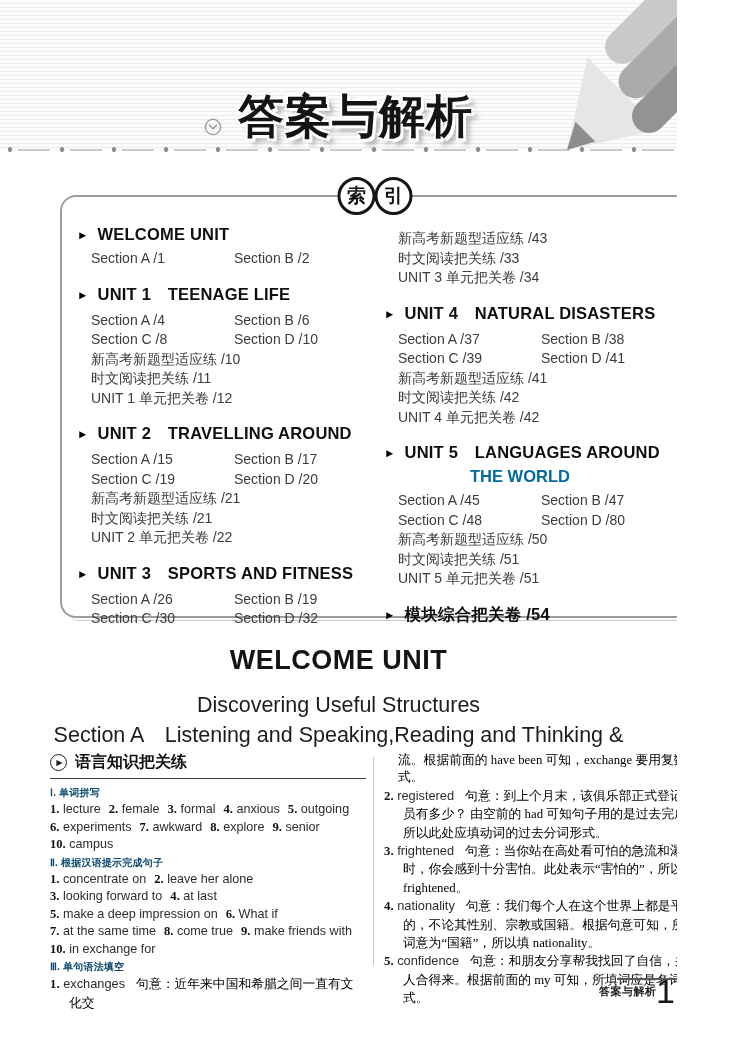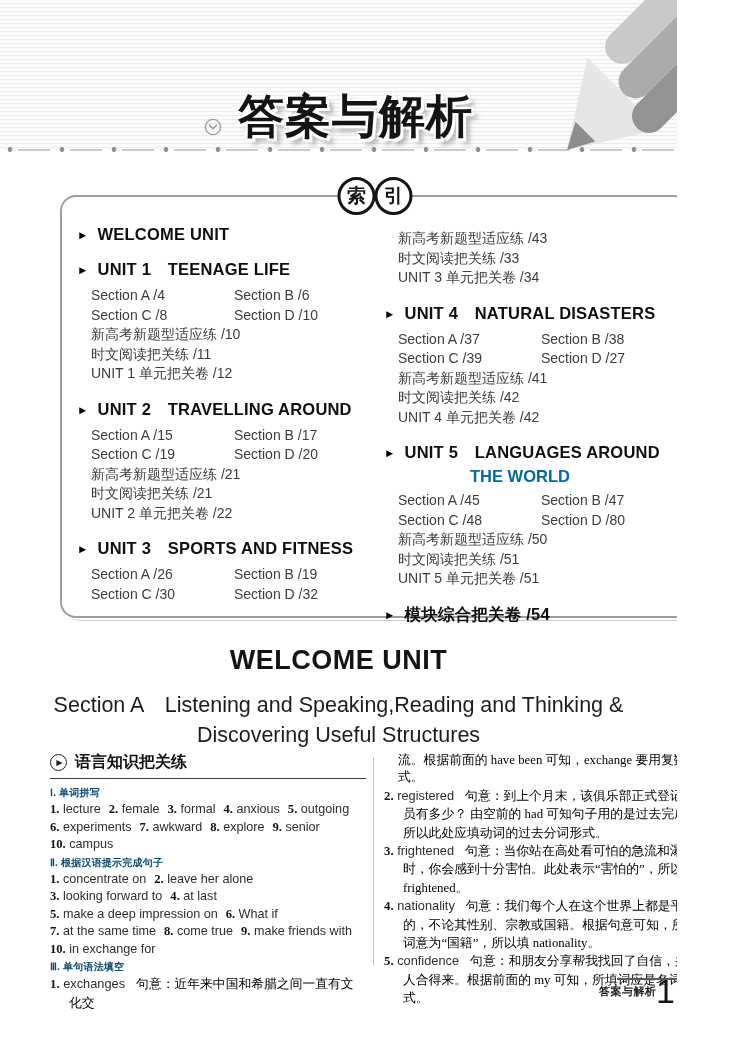--- a/index.html
+++ b/index.html
@@ -102,20 +102,26 @@
       <span class="badge-circle">索</span>
       <span class="badge-circle">引</span>
     </div>
     <div class="toc">
       <div class="toc-col-left">
           <div class="toc-block">
             <div class="toc-title">
               <span class="arrow">►</span>
               <span>WELCOME UNIT</span>
             </div>
+            <div class="toc-rows">
+              <div class="toc-pair">
+                <span>Section A /1</span>
+                <span>Section B /2</span>
+              </div>
+            </div>
           </div>
           <div class="toc-block">
             <div class="toc-title">
               <span class="arrow">►</span>
               <span>UNIT 1　TEENAGE LIFE</span>
             </div>
             <div class="toc-rows">
               <div class="toc-pair">
                 <span>Section A /4</span>
                 <span>Section B /6</span>
@@ -178,21 +184,21 @@
               <span class="arrow">►</span>
               <span>UNIT 4　NATURAL DISASTERS</span>
             </div>
             <div class="toc-rows">
               <div class="toc-pair">
                 <span>Section A /37</span>
                 <span>Section B /38</span>
               </div>
               <div class="toc-pair">
                 <span>Section C /39</span>
-                <span>Section D /27</span>
+                <span>Section D /41</span>
               </div>
               <div class="toc-line">新高考新题型适应练 /41</div>
               <div class="toc-line">时文阅读把关练 /42</div>
               <div class="toc-line">UNIT 4 单元把关卷 /42</div>
             </div>
           </div>
           <div class="toc-block">
             <div class="toc-title">
               <span class="arrow">►</span>
               <span>UNIT 5　LANGUAGES AROUND</span>
@@ -217,22 +223,22 @@
               <span class="arrow">►</span>
               <span>模块综合把关卷 /54</span>
             </div>
           </div>
         </div>
     </div>
   </section>
 
   <h2 class="unit-title">WELCOME UNIT</h2>
   <div class="section-title">
+    <div>Discovering Useful Structures</div>
     <div>Section A　Listening and Speaking,Reading and Thinking &amp;</div>
-    <div>Discovering Useful Structures</div>
   </div>
 
   <div class="body-left">
     <div class="col-header">
       <span class="play-icon">▶</span>
       <span>语言知识把关练</span>
     </div>
   <div class="sec-heading">Ⅰ. 单词拼写</div>
       <div class="inline-wrap"><span class="inline-item"><b class="num">1.</b> lecture</span><span class="inline-item"><b class="num">2.</b> female</span><span class="inline-item"><b class="num">3.</b> formal</span><span class="inline-item"><b class="num">4.</b> anxious</span><span class="inline-item"><b class="num">5.</b> outgoing</span><span class="inline-item"><b class="num">6.</b> experiments</span><span class="inline-item"><b class="num">7.</b> awkward</span><span class="inline-item"><b class="num">8.</b> explore</span><span class="inline-item"><b class="num">9.</b> senior</span><span class="inline-item"><b class="num">10.</b> campus</span></div>
       <div class="sec-heading">Ⅱ. 根据汉语提示完成句子</div>

